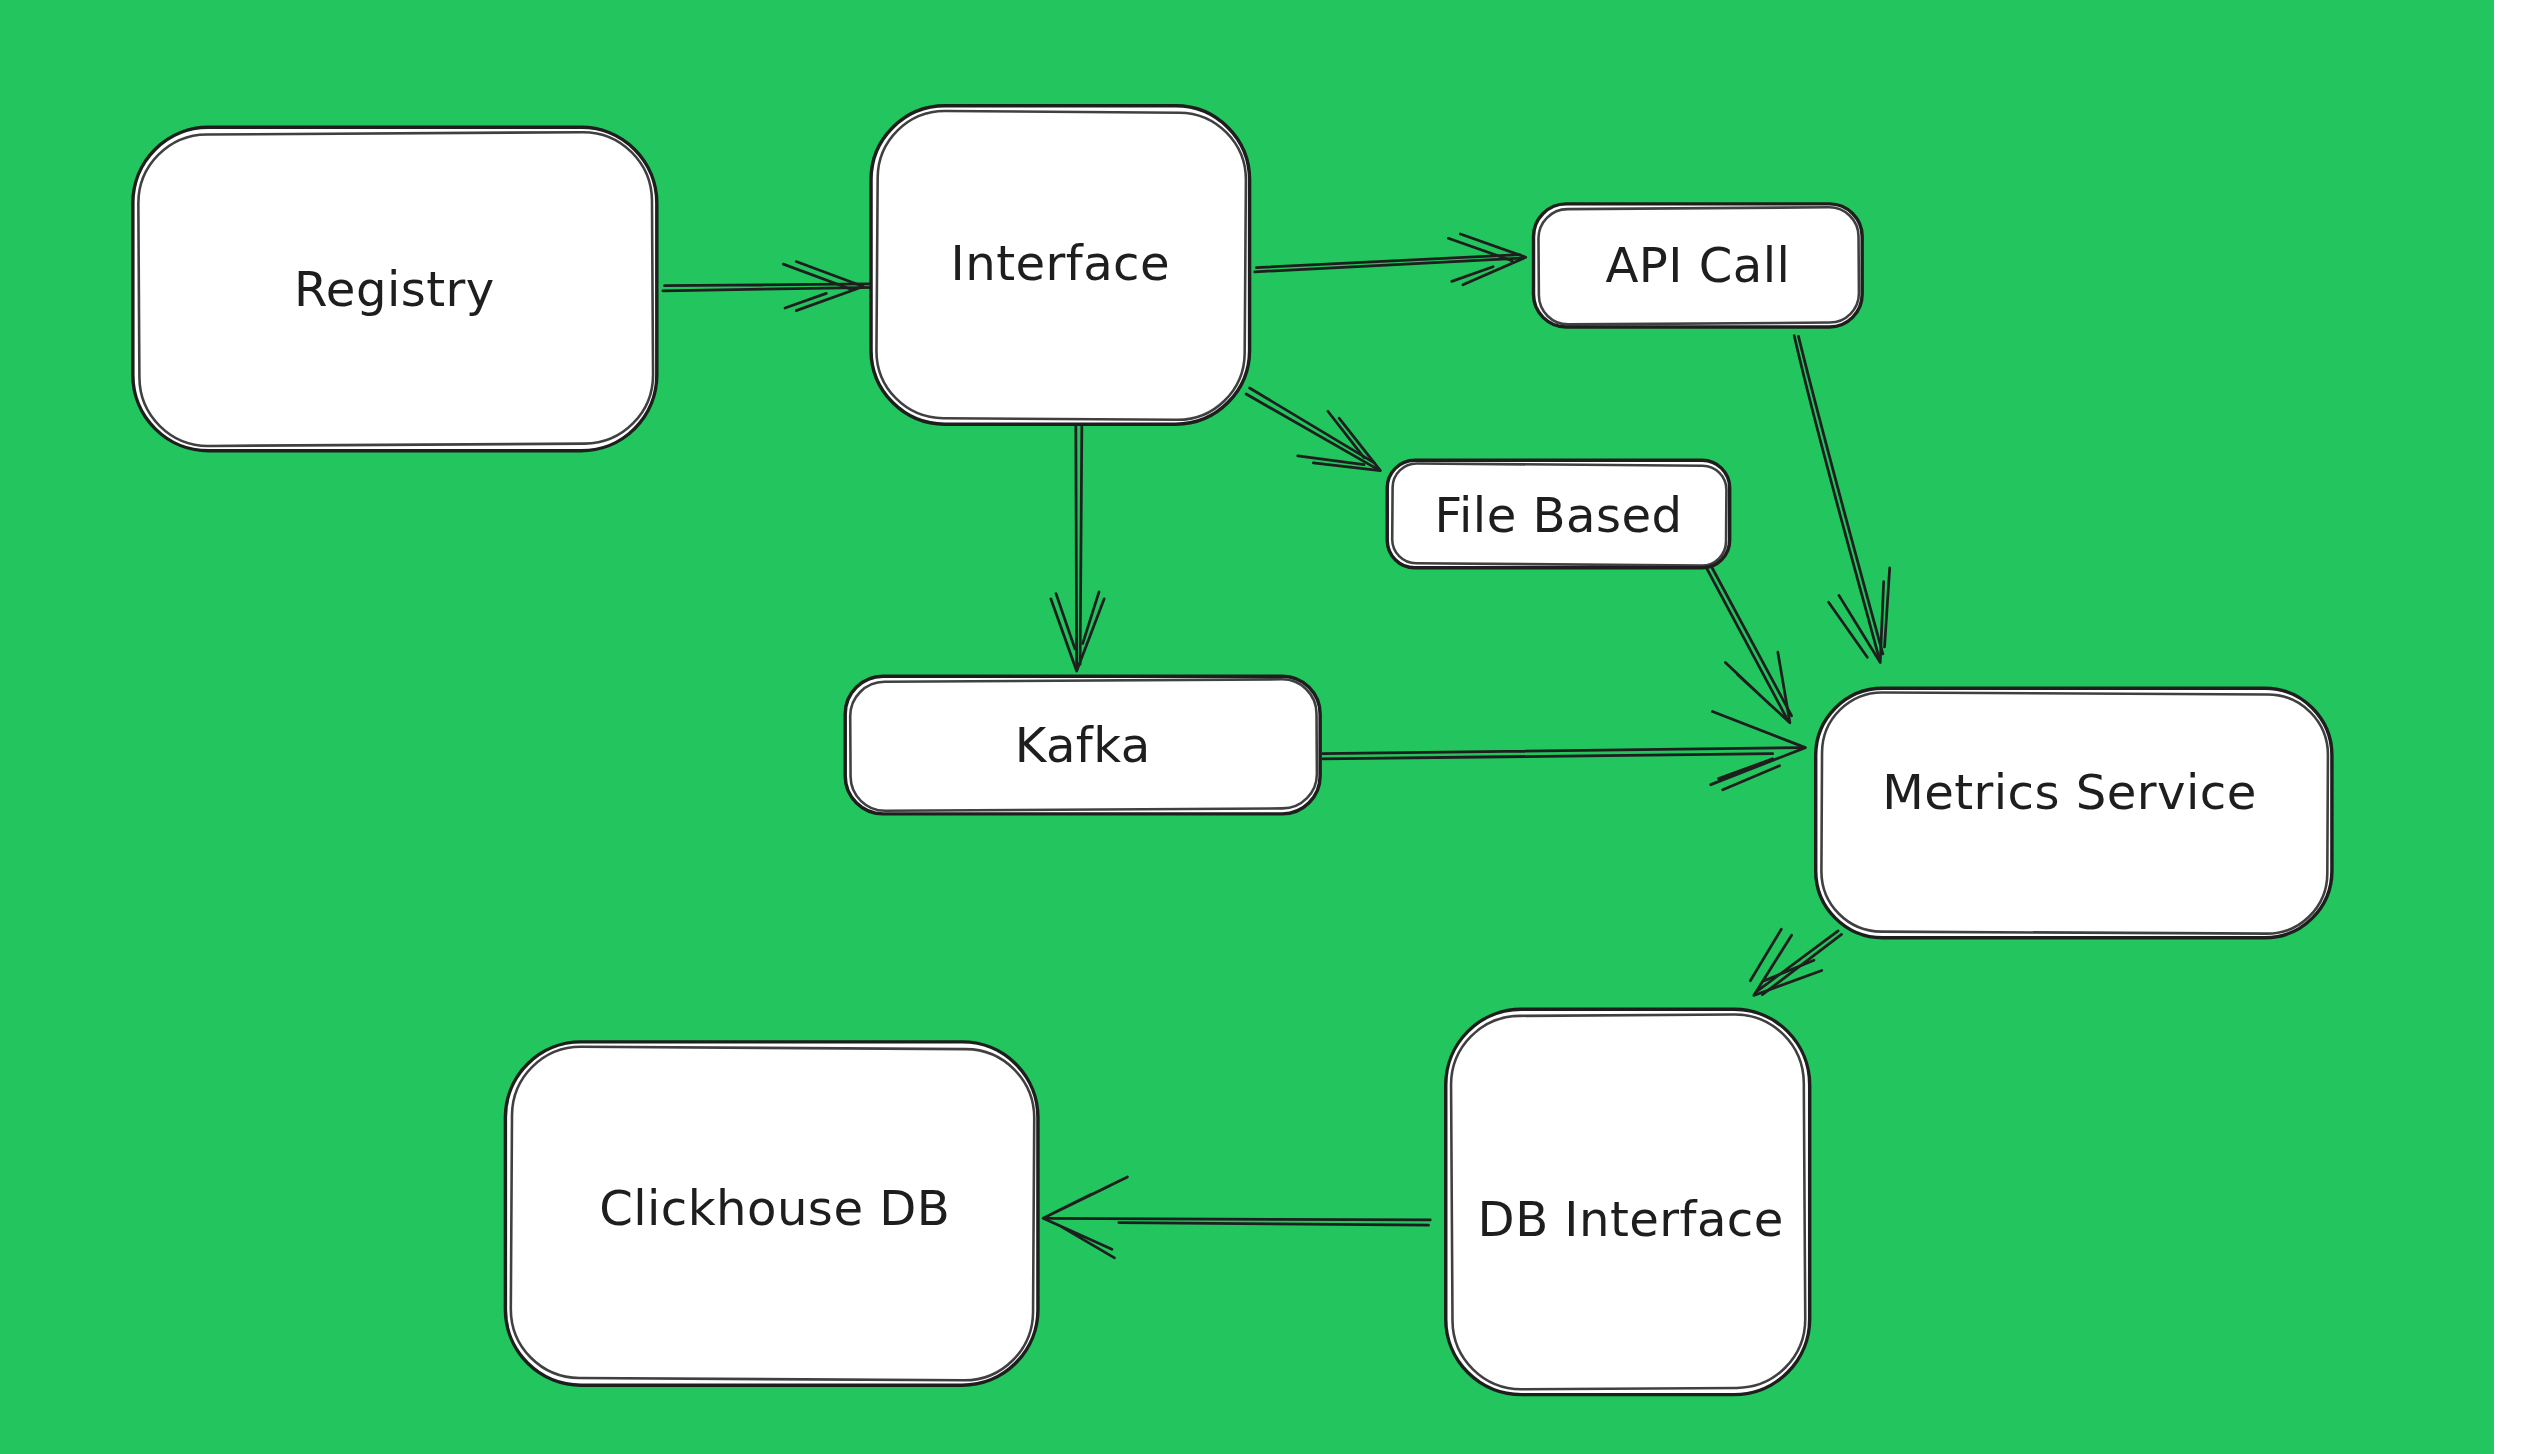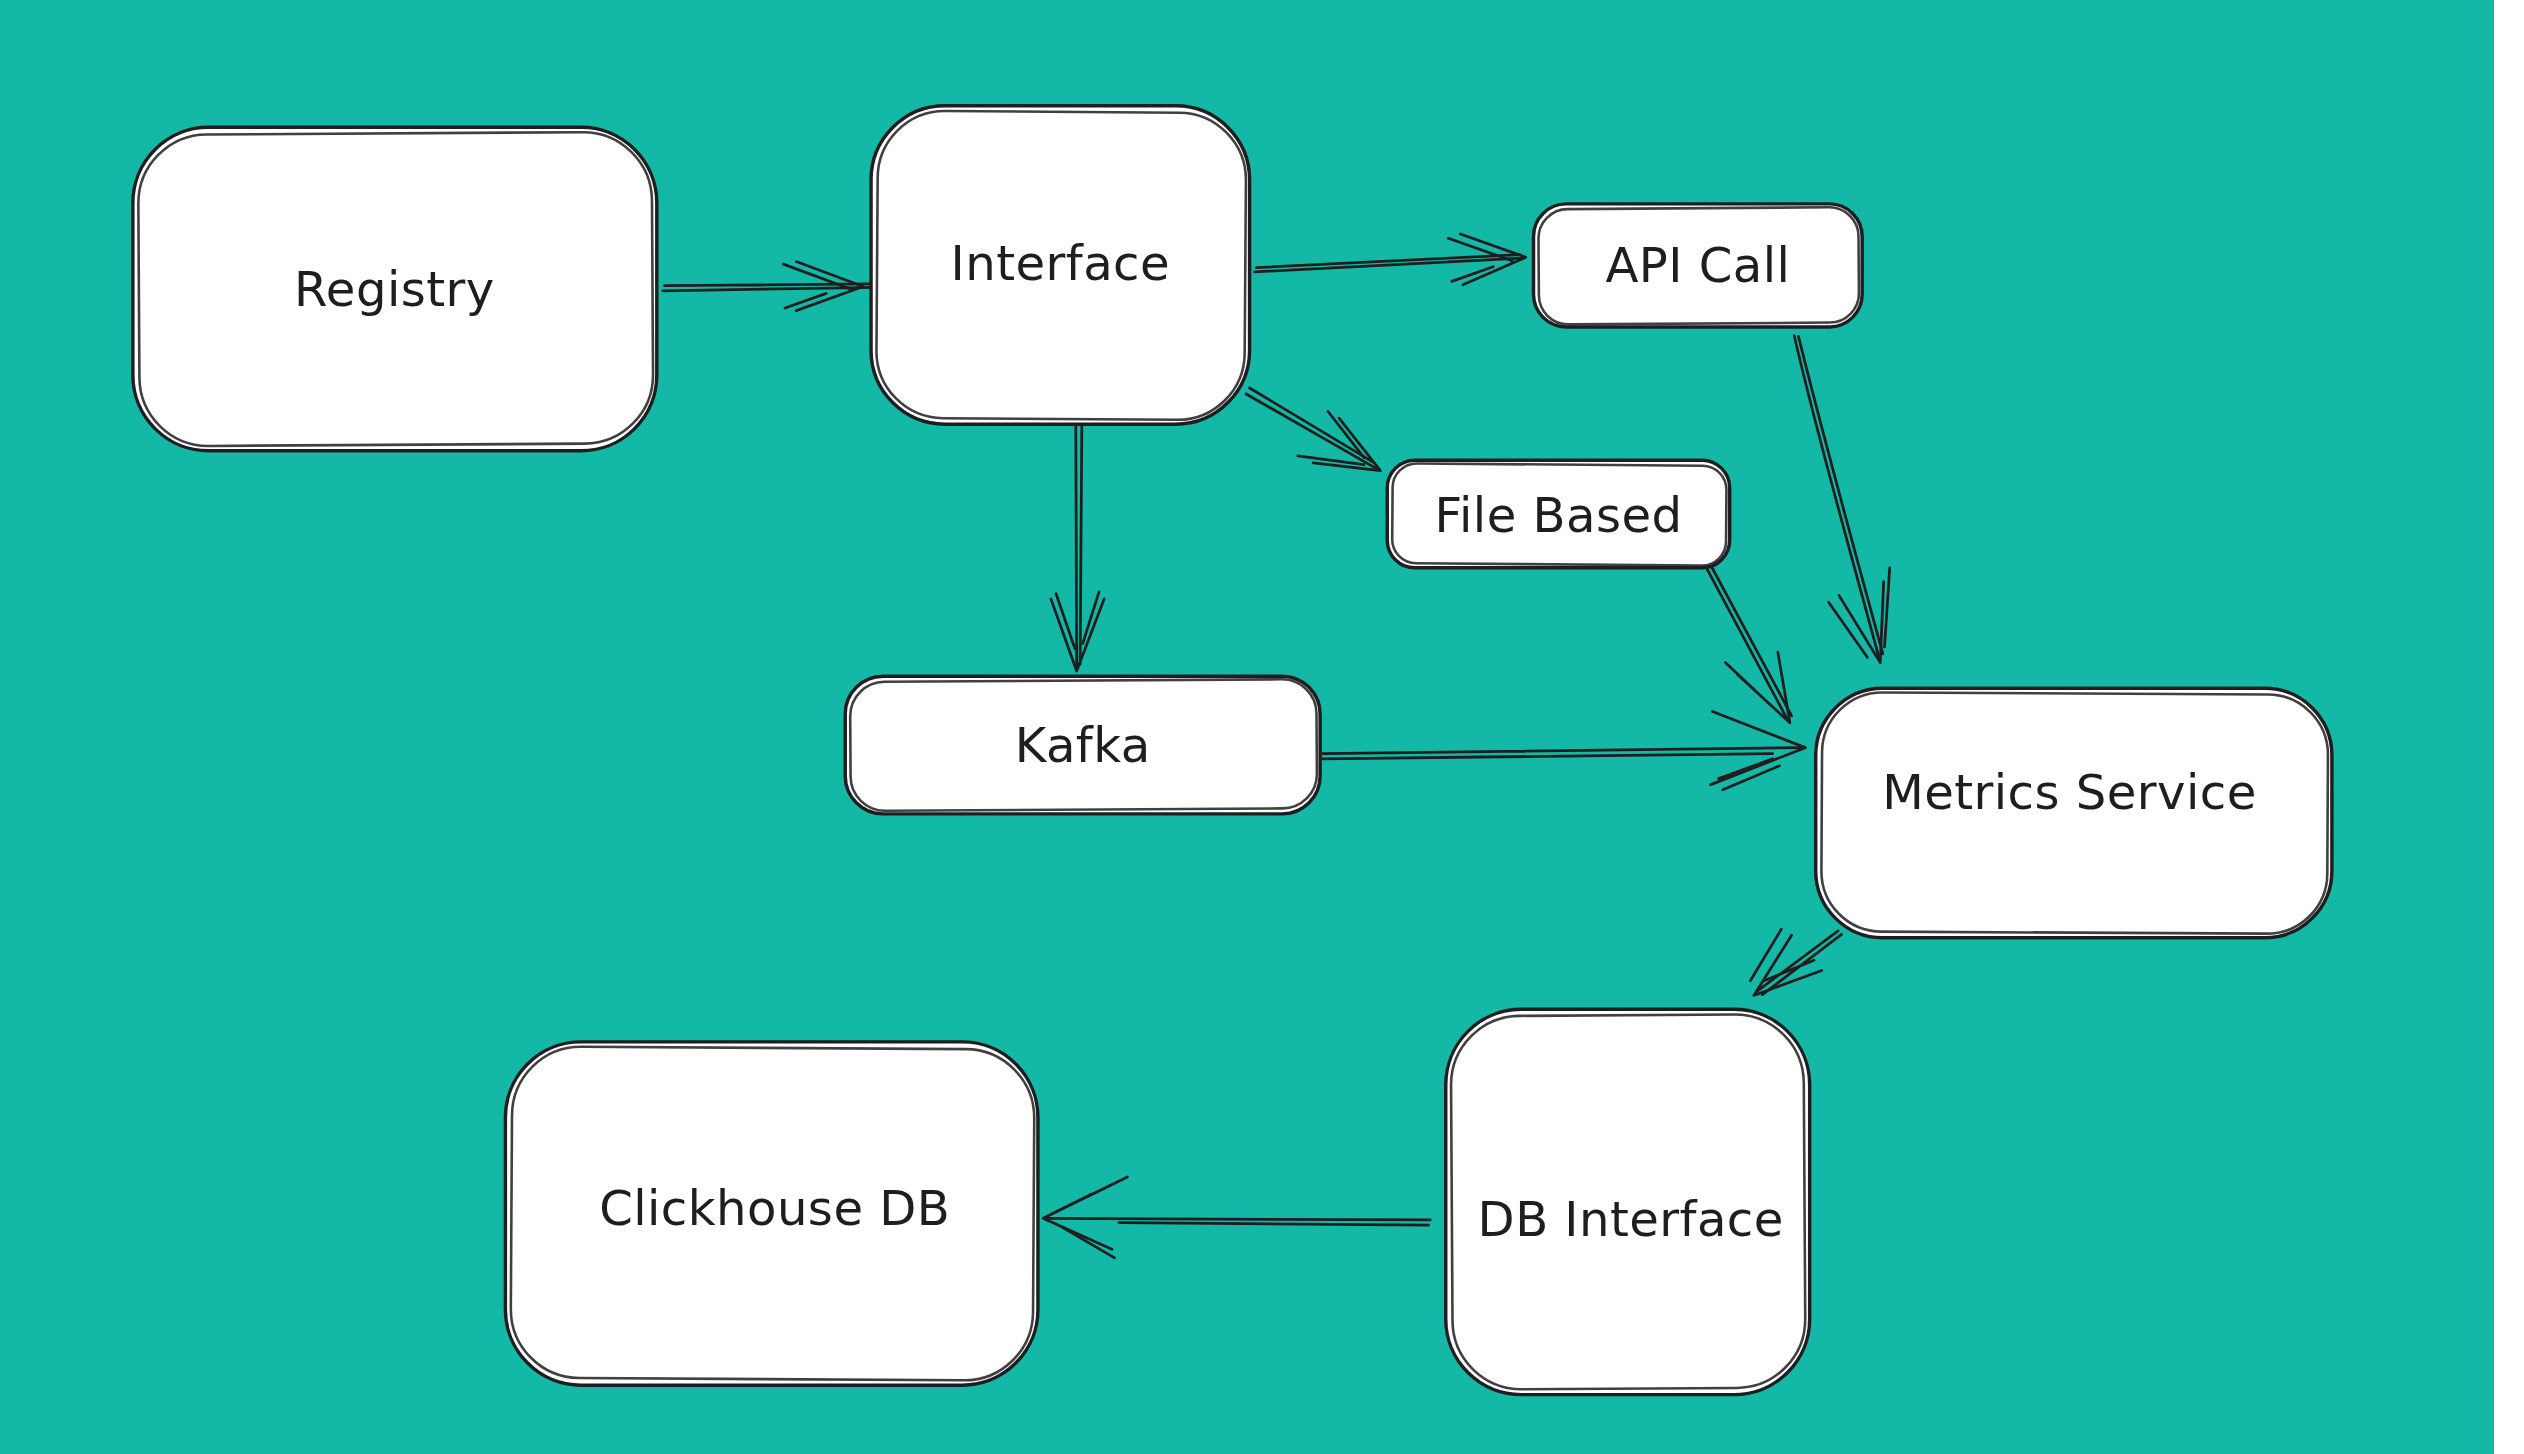--- a/index.html
+++ b/index.html
@@ -7,21 +7,21 @@
     padding: 0;
     background: #ffffff;
     width: 2525px;
     height: 1454px;
     overflow: hidden;
   }
   .canvas-wrap {
     position: relative;
     width: 2494px;
     height: 1454px;
-    background: #14b8a6;
+    background: #22c55e;
   }
   svg { display: block; }
   .sketch {
     fill: none;
     stroke: #1e1e1e;
     stroke-width: 4;
     stroke-linecap: round;
     stroke-linejoin: round;
   }
   .sketch.thin { stroke-width: 3.2; }

